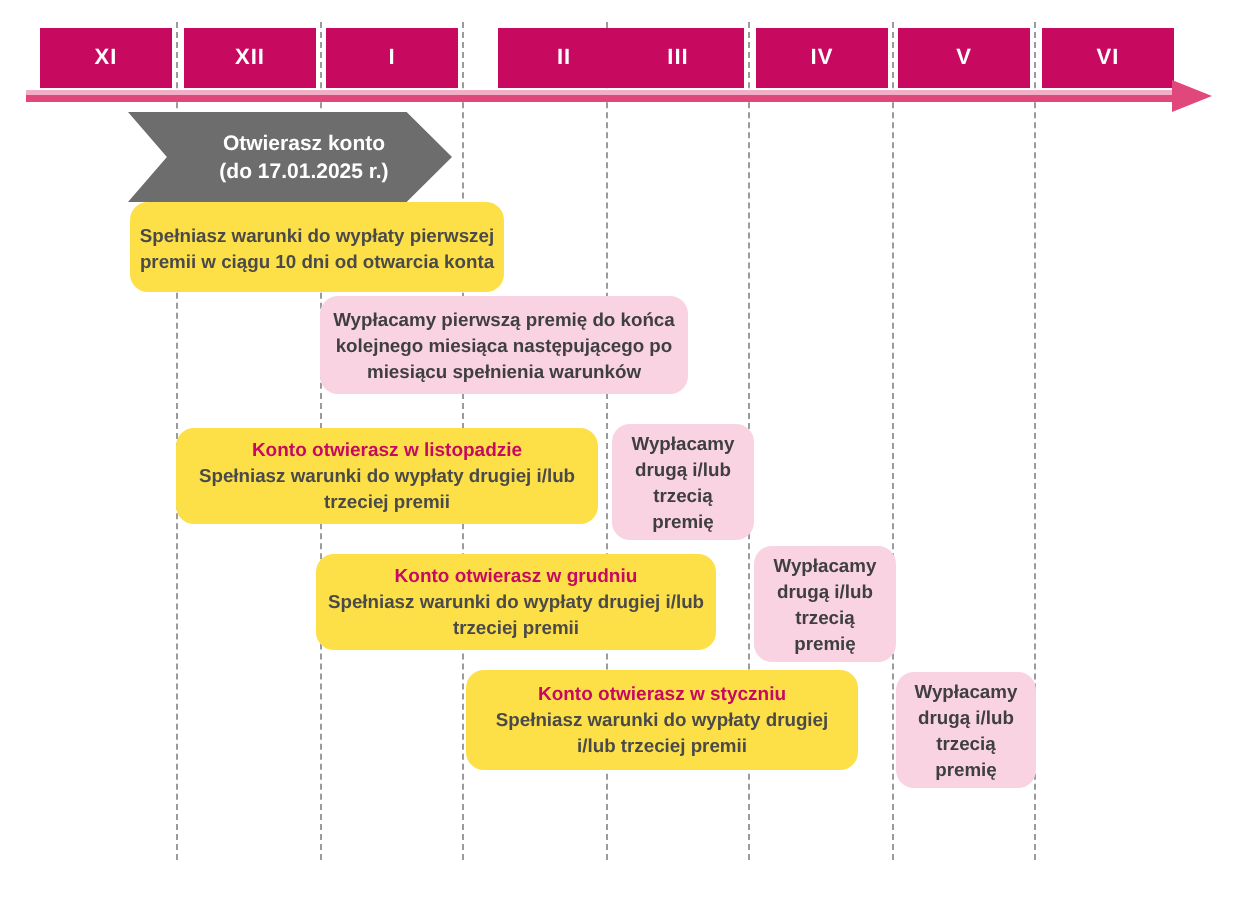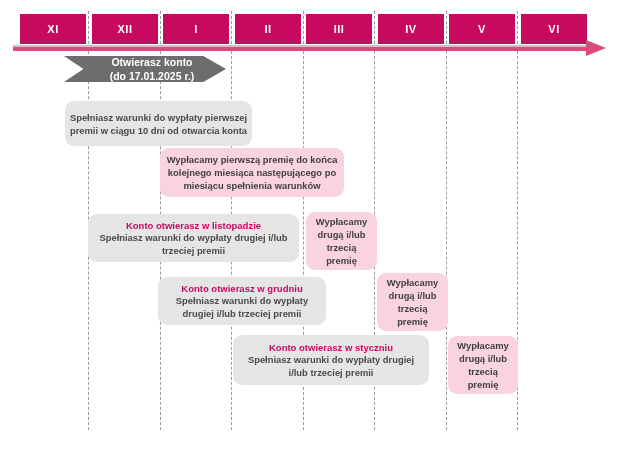--- a/index.html
+++ b/index.html
@@ -21,42 +21,42 @@
     position:absolute;left:13px;top:45px;width:575px;height:6px;z-index:2;
     background:linear-gradient(180deg,#f2aec7 0 40%,#e0487b 40% 100%);
   }
   .arrowhead{
     position:absolute;left:586px;top:40px;width:0;height:0;z-index:2;
     border-top:8px solid transparent;border-bottom:8px solid transparent;
     border-left:20px solid #e0487b;
   }
   
   .banner{
-    position:absolute;left:64px;top:56px;width:162px;height:26px;background:#6d6d6d;z-index:3;
+    position:absolute;left:64px;top:56px;width:162px;height:45px;background:#6d6d6d;z-index:3;
     clip-path:polygon(0 0,86% 0,100% 50%,86% 100%,0 100%,12% 50%);
     display:flex;flex-direction:column;align-items:center;justify-content:center;
     color:#fff;font-weight:bold;font-size:10.5px;line-height:14px;text-align:left;
     padding-left:14px;box-sizing:border-box;
   }
   
   .gbox,.pbox{
     position:absolute;z-index:3;border-radius:9px;box-sizing:border-box;
     display:flex;flex-direction:column;align-items:center;justify-content:center;
     text-align:center;font-weight:bold;color:#4a4a4a;
   }
-  .gbox{background:#e5e5e5;}
+  .gbox{background:#fde047;}
   .pbox{background:#f9d3e1;color:#3f3f3f;}
   .gbox .title{color:#c60a62;font-size:9.5px;line-height:13px;}
   .gbox .body{font-size:9.4px;line-height:12.5px;}
   .txt{font-size:9.4px;line-height:13px;}
   
   .box-first-cond{left:65px;top:101px;width:187px;min-height:45px;padding:3px 4px;}
   .box-first-pay{left:160px;top:148px;width:184px;min-height:49px;padding:3px 6px;}
   .box-nov{left:88px;top:214px;width:211px;min-height:48px;padding:3px 5px;}
-  .box-dec{left:158px;top:277px;width:168px;min-height:48px;padding:3px 5px;}
+  .box-dec{left:158px;top:277px;width:200px;min-height:48px;padding:3px 5px;}
   .box-jan{left:233px;top:335px;width:196px;min-height:50px;padding:3px 5px;}
   .box-pay2{left:306px;top:212px;width:71px;min-height:56px;padding:3px 4px;}
   .box-pay3{left:377px;top:273px;width:71px;min-height:57px;padding:3px 4px;}
   .box-pay4{left:448px;top:336px;width:70px;min-height:56px;padding:3px 4px;}
 </style>
 </head>
 <body>
 
 <div class="canvas">
 
@@ -64,21 +64,21 @@
   <div class="vline" style="left:160px"></div>
   <div class="vline" style="left:231px"></div>
   <div class="vline" style="left:303px"></div>
   <div class="vline" style="left:374px"></div>
   <div class="vline" style="left:446px"></div>
   <div class="vline" style="left:517px"></div>
 
   <div class="month" style="left:20px">XI</div>
   <div class="month" style="left:92px">XII</div>
   <div class="month" style="left:163px">I</div>
-  <div class="month" style="left:235px">II</div>
+  <div class="month" style="left:249px">II</div>
   <div class="month" style="left:306px">III</div>
   <div class="month" style="left:378px">IV</div>
   <div class="month" style="left:449px">V</div>
   <div class="month" style="left:521px">VI</div>
 
   <div class="shaft"></div>
   <div class="arrowhead"></div>
 
   <div class="banner">
     <span>Otwierasz konto</span>

